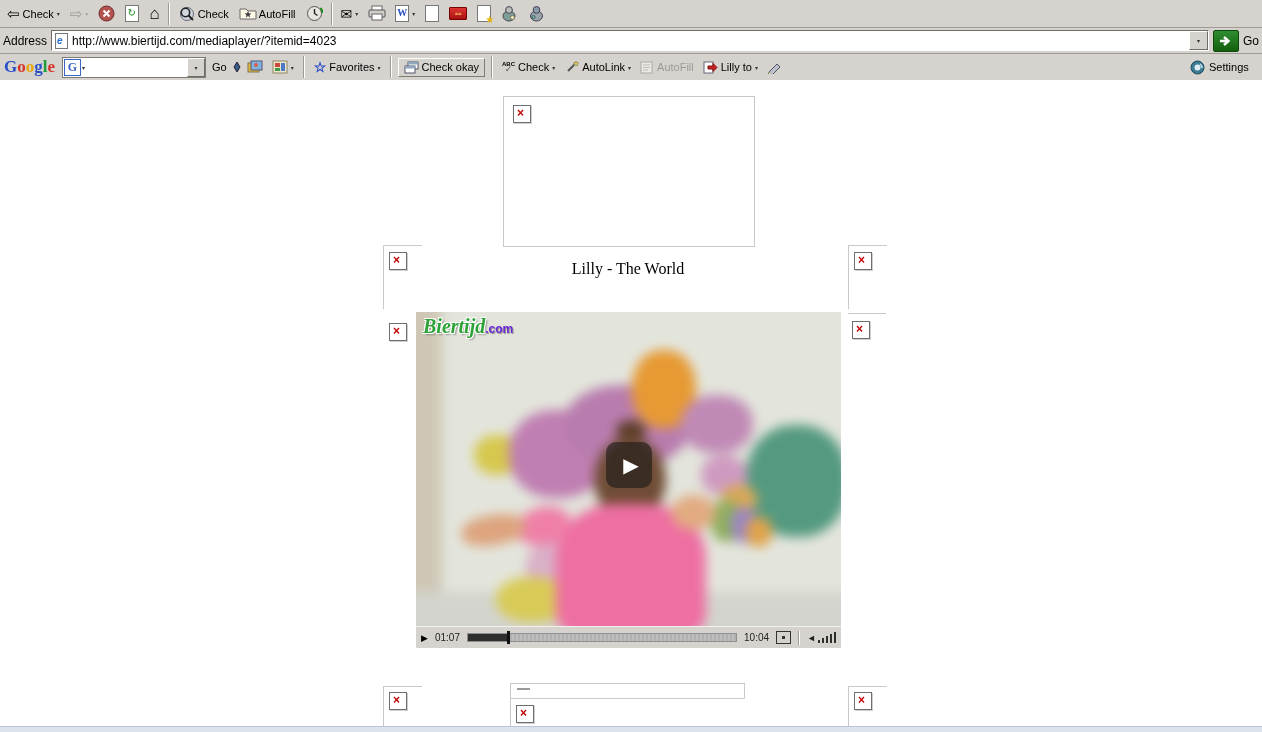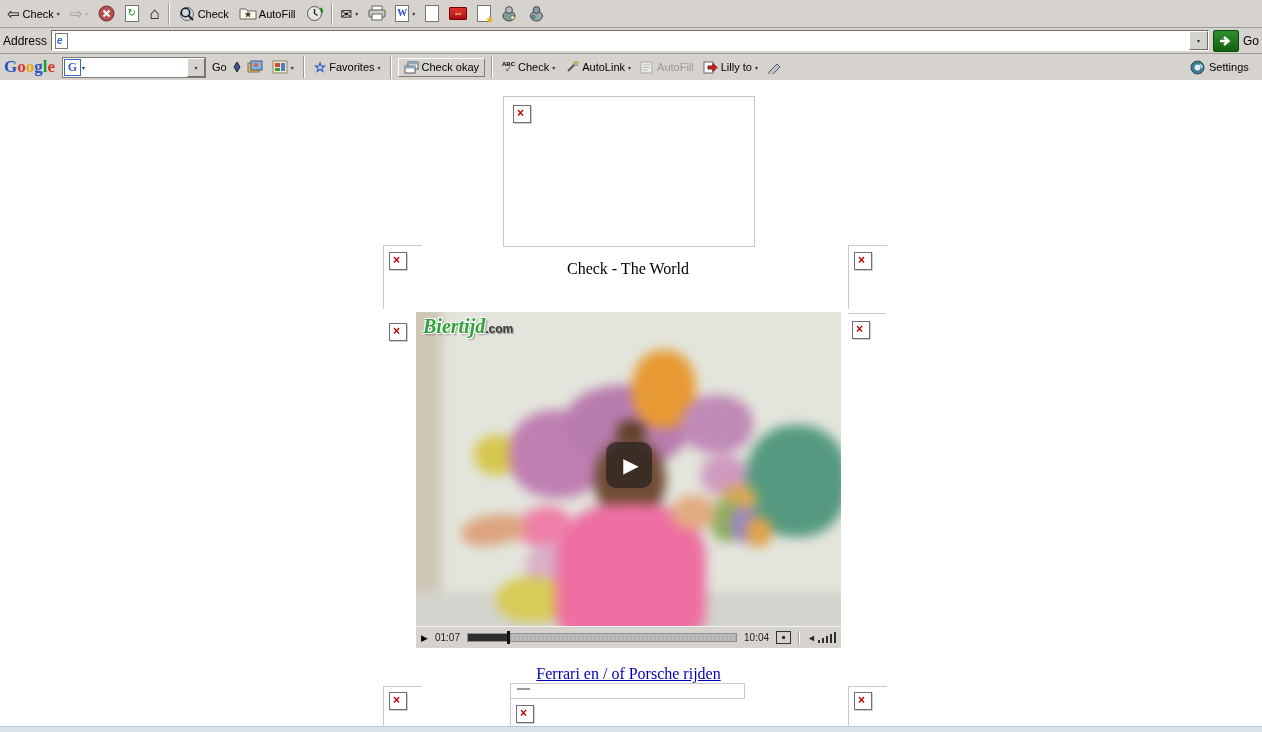--- a/index.html
+++ b/index.html
@@ -61,21 +61,21 @@
   #vwrap{position:absolute;left:416px;top:232px;width:425px;}
   #vimg{position:relative;width:425px;height:314px;overflow:hidden;background:#dadcd2;}
   .blobs{position:absolute;left:-12px;top:-12px;width:449px;height:338px;filter:blur(6px);}
   .blob{position:absolute;border-radius:46%;}
   #playov{position:absolute;left:190px;top:130px;width:46px;height:46px;background:rgba(22,22,22,.58);border-radius:10px;
           display:flex;align-items:center;justify-content:center;}
   #playov span{color:#fff;font-size:20px;padding-left:4px;}
   #vlogo{position:absolute;left:7px;top:3px;}
   #vlogo .brand{font-family:"Liberation Serif",serif;font-style:italic;font-weight:bold;font-size:20px;color:#2da237;
      text-shadow:-1px -1px 0 #fff,1px -1px 0 #fff,-1px 1px 0 #fff,1px 1px 0 #fff,2px 2px 2px rgba(0,0,0,.35);}
-  #vlogo .suf{font-weight:bold;font-size:12px;color:#404040;text-shadow:1px 1px 1px rgba(0,0,0,.4);}
+  #vlogo .suf{font-weight:bold;font-size:12px;color:#6d28d9;text-shadow:1px 1px 1px rgba(0,0,0,.4);}
   #vctrl{height:21px;background:#d6d3ce;border-top:1px solid #f2f1ee;display:flex;align-items:center;padding:0 5px;gap:7px;}
   .vtime{font-size:10px;color:#222;}
   #vtrack{position:relative;flex:1;height:7px;background:repeating-linear-gradient(90deg,#bdbdbd,#bdbdbd 2px,#b0b0b0 2px,#b0b0b0 4px);
           border:1px solid #8f8f8f;}
   #vfill{position:relative;height:100%;background:#2e2e2e;}
   #vthumb{position:absolute;right:-2px;top:-3px;width:3px;height:13px;background:#111;}
   #vfs{width:13px;height:11px;border:1px solid #333;display:flex;align-items:center;justify-content:center;}
   #vfs i{width:3px;height:3px;background:#333;}
   .vsep{width:0;height:14px;border-left:1px solid #9e9b95;border-right:1px solid #fff;}
   #vvol{display:flex;align-items:flex-end;gap:2px;}
@@ -193,20 +193,21 @@
       </span>
     </div>
   </div>
 
   <div id="row2" class="row">
     <span>Address</span>
     <div id="addr-input">
       <span class="pagechip" style="width:11px;height:14px;">
         <span class="ov" style="color:#2a6fd4;font-weight:bold;font-style:italic;">e</span>
       </span>
+      <span>http://www.biertijd.com/mediaplayer/?itemid=4023</span>
       <span class="addr-drop">
         <span class="caret">▾</span>
       </span>
     </div>
     <div class="go-btn">
       <svg width="14" height="12">
           <path d="M1 6 h7 M5 2 l4.5 4 L5 10" stroke="#fff" stroke-width="2.4" fill="none"></path>
         </svg>
     </div>
     <span>Go</span>
@@ -336,21 +337,21 @@
 
     <div class="frame" style="left:383px;top:165px;width:38px;height:63px;border-top-width:1px;border-left-width:1px;"></div>
     <div class="bx" style="left:389px;top:172px;">
         <span>×</span>
       </div>
     <div class="frame" style="left:848px;top:165px;width:38px;height:63px;border-top-width:1px;border-left-width:1px;"></div>
     <div class="bx" style="left:854px;top:172px;">
         <span>×</span>
       </div>
 
-    <div id="vtitle" class="serif">Check - The World</div>
+    <div id="vtitle" class="serif">Lilly - The World</div>
 
     <div class="bx" style="left:389px;top:243px;">
         <span>×</span>
       </div>
     <div class="frame" style="left:848px;top:233px;width:38px;height:30px;border-top-width:1px;"></div>
     <div class="bx" style="left:852px;top:241px;">
         <span>×</span>
       </div>
 
     <div id="vwrap">
@@ -406,23 +407,20 @@
           <span class="spk">◄</span>
           <i style="height:3px;"></i>
             <i style="height:5px;"></i>
             <i style="height:7px;"></i>
             <i style="height:9px;"></i>
             <i style="height:11px;"></i>
         </div>
       </div>
     </div>
 
-    <div id="nextlink" class="serif">
-      <a>Ferrari en / of Porsche rijden</a>
-    </div>
 
     <div class="frame" style="left:510px;top:603px;width:233px;height:14px;border-width:1px;">
       <div class="dash"></div>
     </div>
     <div class="frame" style="left:510px;top:618px;width:233px;height:28px;border-left-width:1px;"></div>
     <div class="bx" style="left:516px;top:625px;">
         <span>×</span>
       </div>
 
     <div class="frame" style="left:383px;top:606px;width:38px;height:40px;border-top-width:1px;border-left-width:1px;"></div>

